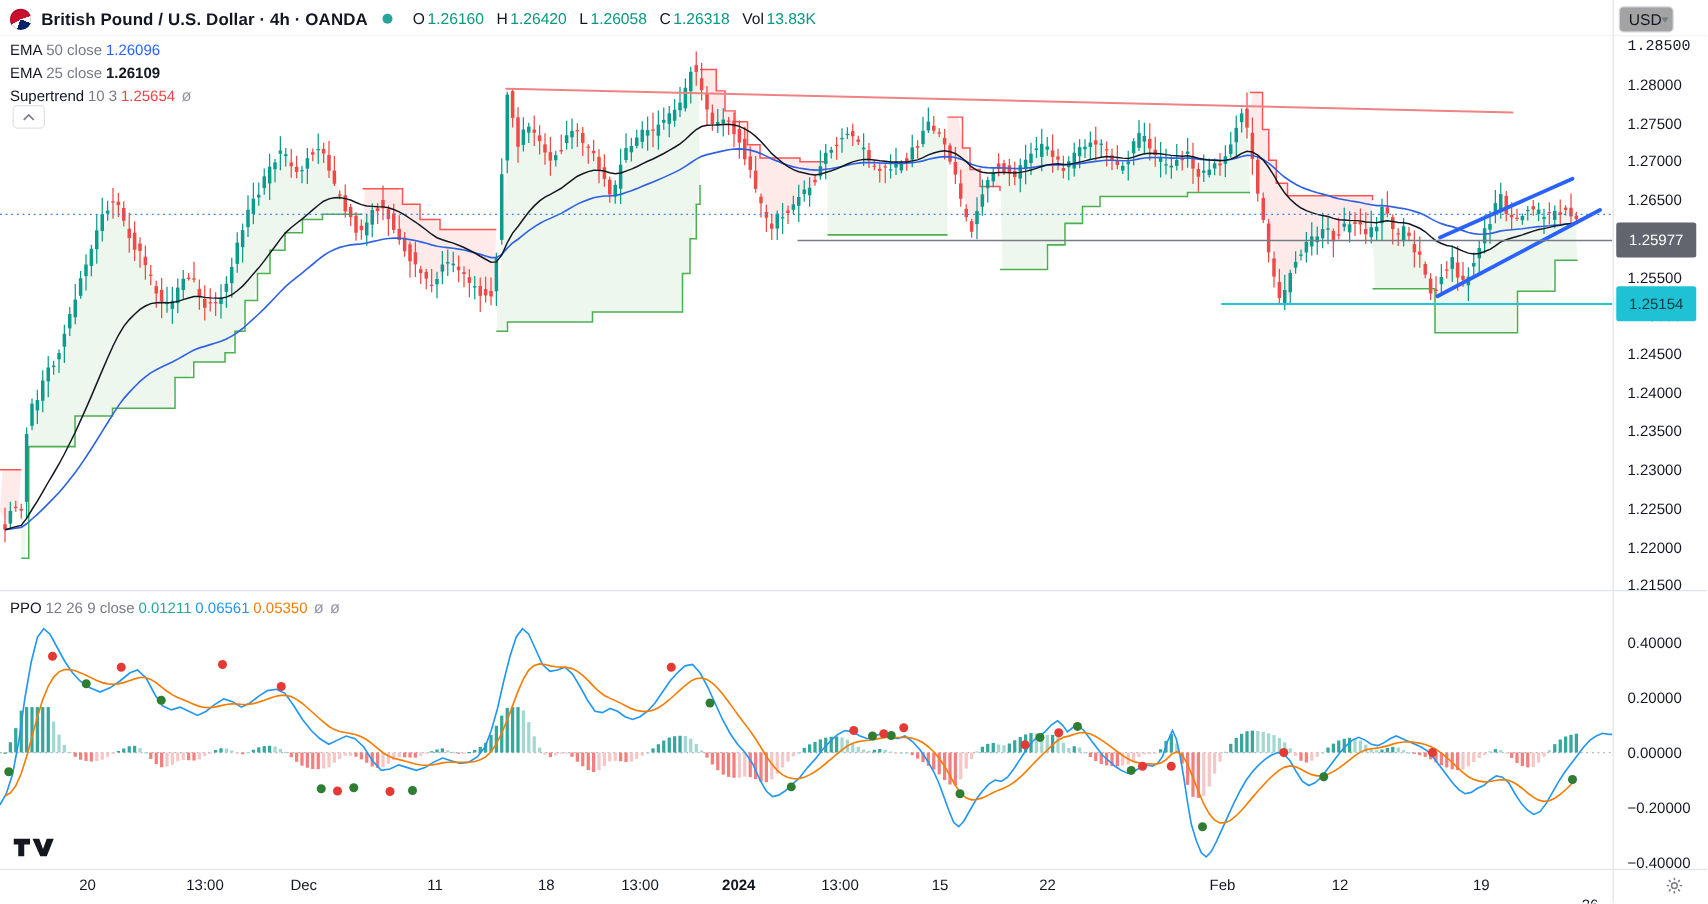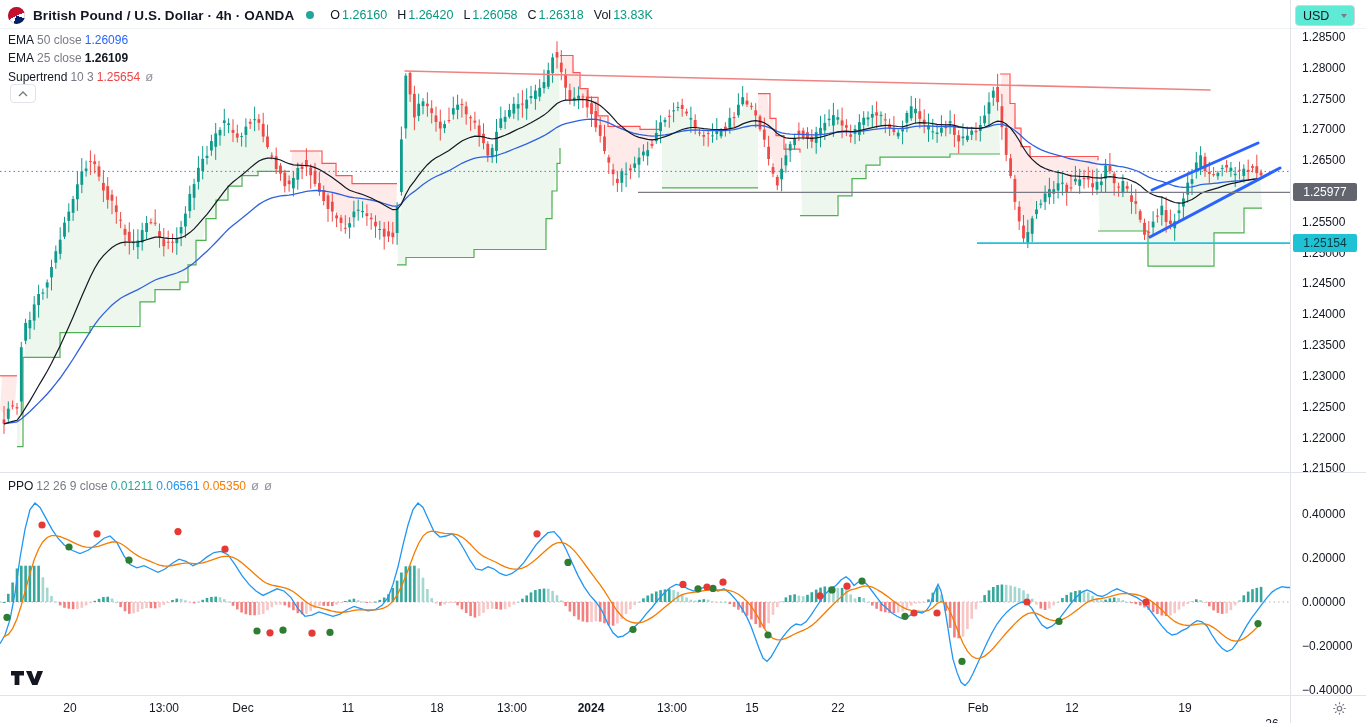--- a/index.html
+++ b/index.html
@@ -23,24 +23,24 @@
   .ohlc .pair{display:flex;gap:2px;}
   .ohlc .lbl{color:#131722;}
   .legend-row{position:absolute;left:8px;display:flex;gap:3px;align-items:center;font-size:12px;white-space:nowrap;}
   .legend-row .name{color:#131722;}
   .legend-row .params{color:#787b86;}
   .legend-row .muted-icon{color:#9598a1;font-size:13px;margin-left:2px;}
   #collapse-btn{position:absolute;left:10px;top:84px;width:24px;height:17px;border:1px solid #e0e3eb;border-radius:4px;
      background:#fff;display:flex;align-items:center;justify-content:center;cursor:pointer;}
   #price-axis{position:absolute;left:1291px;top:0;width:75px;height:695px;font-size:12px;color:#131722;}
   .tick{position:absolute;left:11px;transform:translateY(-50%);}
-  .badge{position:absolute;left:2px;width:64px;height:18px;border-radius:2px;display:flex;align-items:center;justify-content:center;
+  .badge{position:absolute;left:2px;width:64px;height:28px;border-radius:2px;display:flex;align-items:center;justify-content:center;
      font-size:12px;transform:translateY(-50%);}
-  #currency-btn{position:absolute;left:1295px;top:5px;width:60px;height:21px;border:1px solid #d1d4dc;border-radius:4px;
-     background:#5eead4;display:flex;align-items:center;justify-content:space-between;padding:0 7px;box-sizing:border-box;
+  #currency-btn{position:absolute;left:1295px;top:5px;width:44px;height:21px;border:1px solid #d1d4dc;border-radius:4px;
+     background:#a3a3a3;display:flex;align-items:center;justify-content:space-between;padding:0 7px;box-sizing:border-box;
      font-size:12.5px;cursor:pointer;}
   .caret{width:0;height:0;border-left:3.5px solid transparent;border-right:3.5px solid transparent;border-top:4px solid #787b86;}
   #time-axis{position:absolute;left:0;top:696px;width:1366px;height:27px;font-size:12px;color:#131722;}
   .ttick{position:absolute;top:5px;transform:translateX(-50%);}
   .ttick.bold{font-weight:700;}
   #corner-gear{position:absolute;left:1332px;top:701px;width:16px;height:16px;cursor:pointer;}
   #tv-logo{position:absolute;left:10px;top:668px;cursor:pointer;}
 </style>
 </head>
 <body>
@@ -760,21 +760,21 @@
     <span class="name">PPO</span>
     <span class="params">12 26 9 close</span>
     <span class="val" id="ppo-v1" style="color: rgb(38, 166, 154);">0.01211</span>
     <span class="val" id="ppo-v2" style="color: rgb(33, 150, 243);">0.06561</span>
     <span class="val" id="ppo-v3" style="color: rgb(245, 124, 0);">0.05350</span>
     <span class="muted-icon">ø</span>
     <span class="muted-icon">ø</span>
   </div>
 
   <div id="price-axis">
-      <div class="tick" style="top: 37px;">1.28500</div>
+      <div class="tick" style="top: 37px; font-family: Liberation Mono, monospace;">1.28500</div>
       <div class="tick" style="top: 67.8px;">1.28000</div>
       <div class="tick" style="top: 98.6px;">1.27500</div>
       <div class="tick" style="top: 129.4px;">1.27000</div>
       <div class="tick" style="top: 160.2px;">1.26500</div>
       <div class="tick" style="top: 221.8px;">1.25500</div>
       <div class="tick" style="top: 252.6px;">1.25000</div>
       <div class="tick" style="top: 283.4px;">1.24500</div>
       <div class="tick" style="top: 314.2px;">1.24000</div>
       <div class="tick" style="top: 345px;">1.23500</div>
       <div class="tick" style="top: 375.8px;">1.23000</div>

